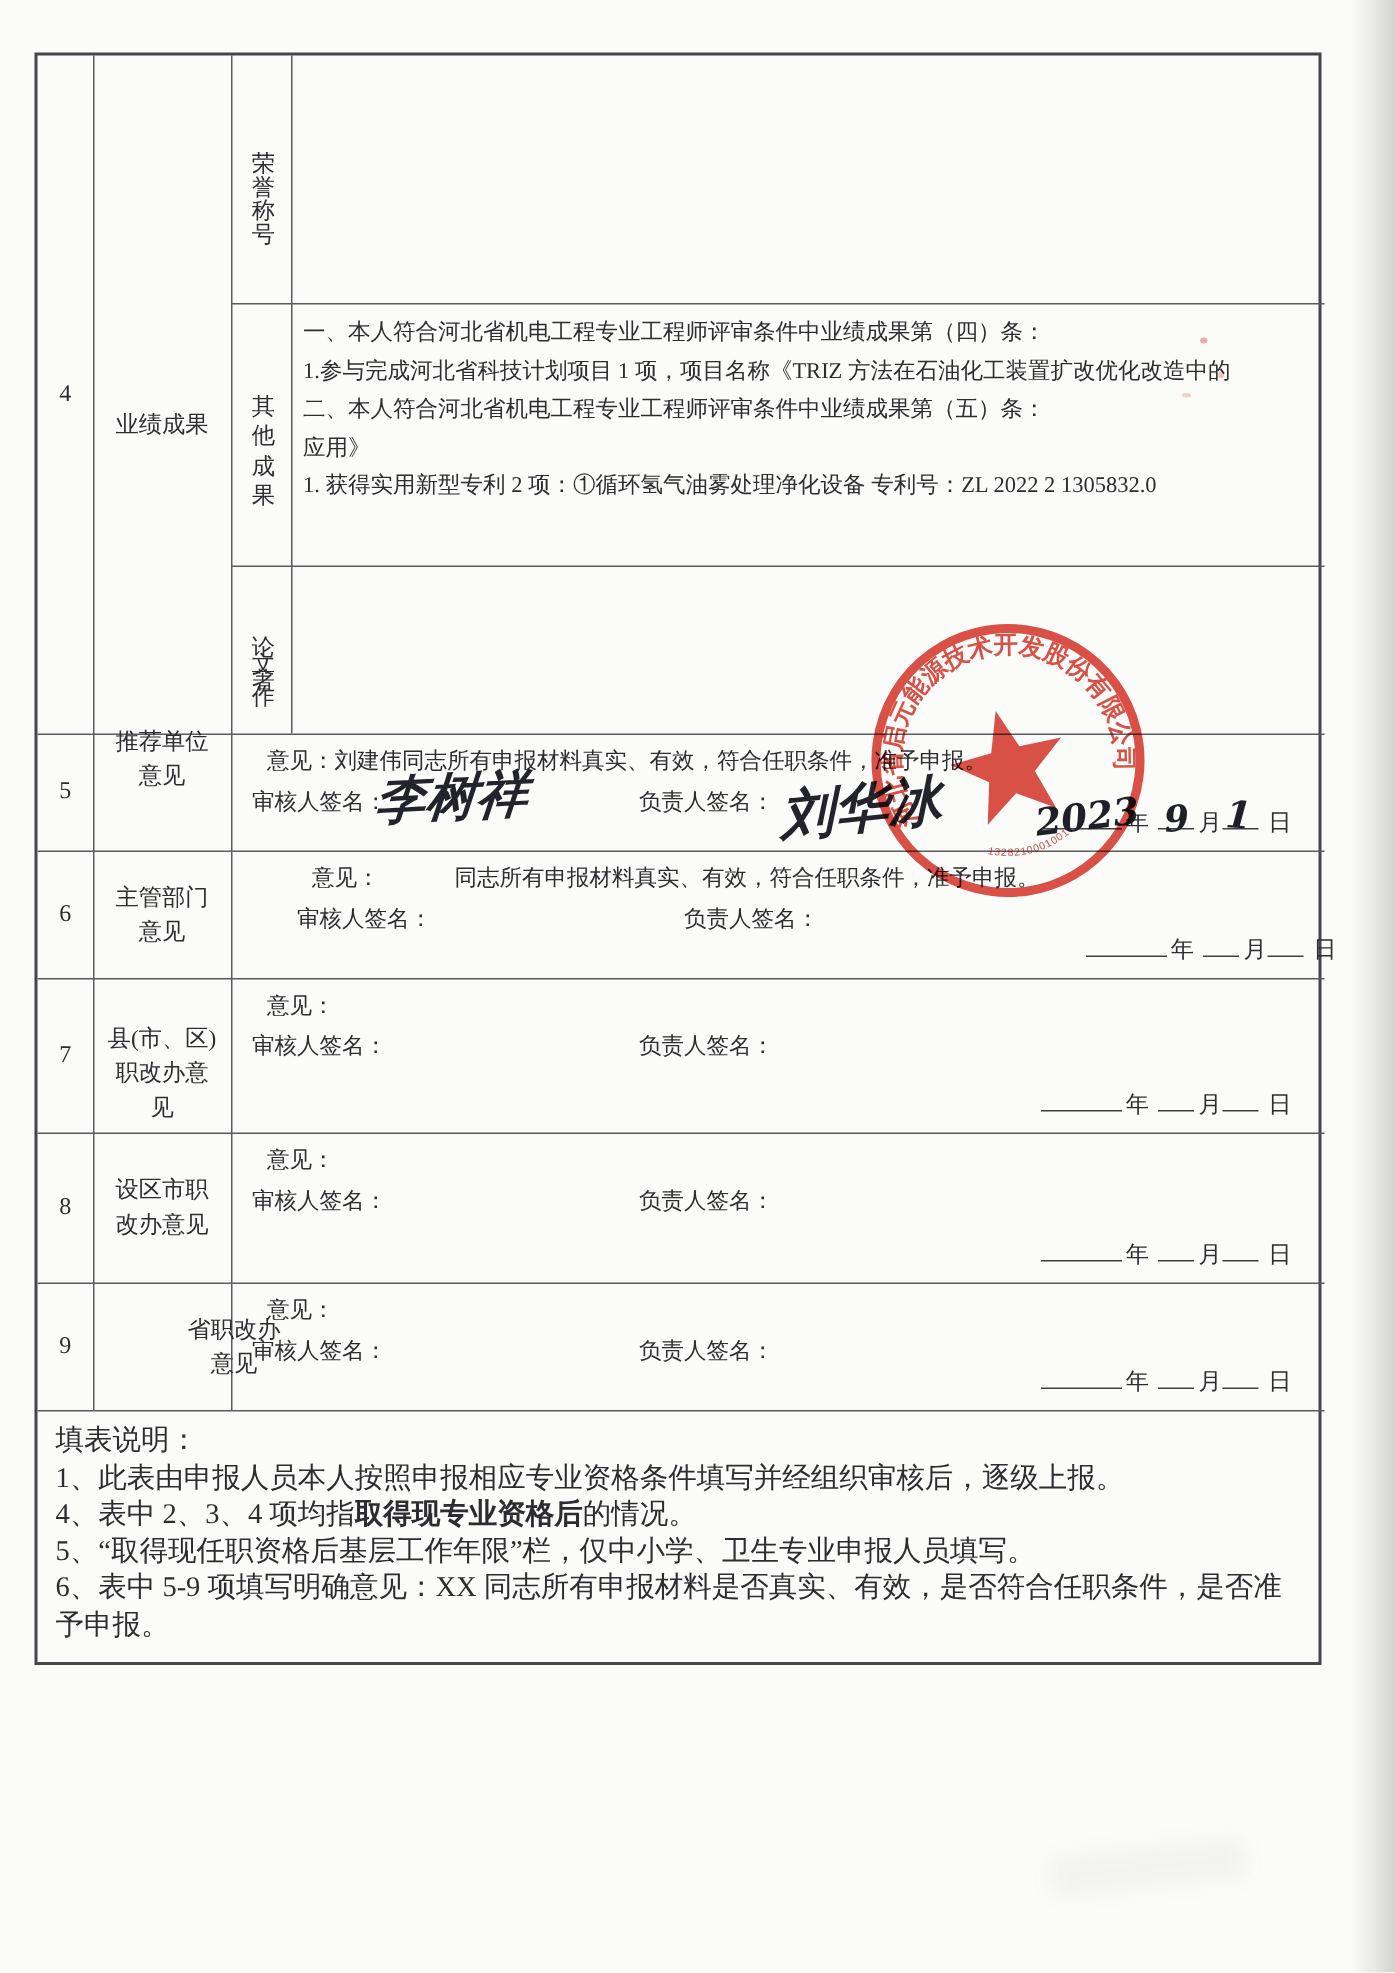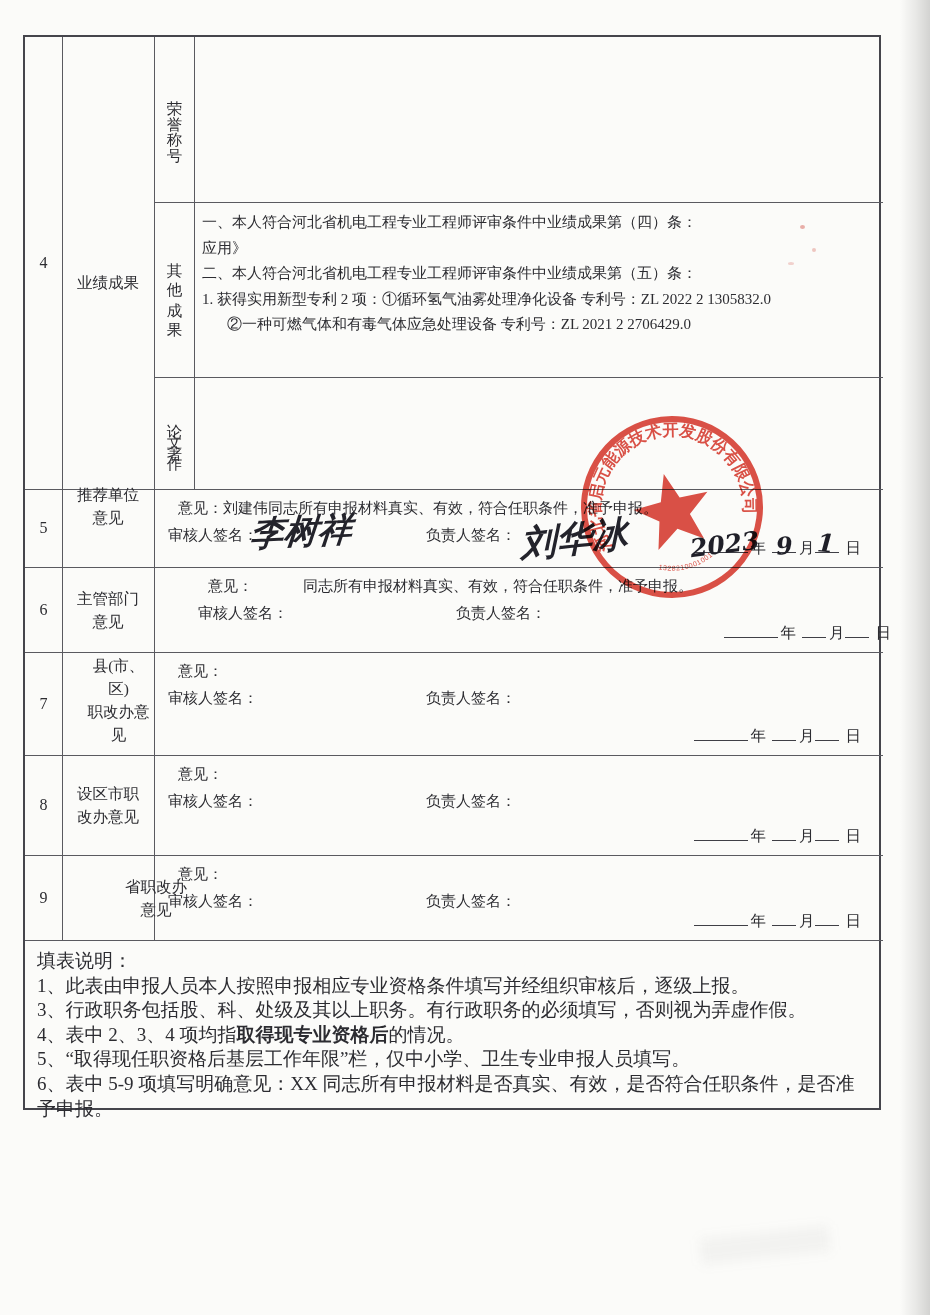--- a/index.html
+++ b/index.html
@@ -75,24 +75,24 @@
   <div class="cell center" style="left:129px;top:0;width:40px;height:165px;">
     <span class="vlabel sp16">荣誉称号</span>
   </div>
   <div class="cell" style="left:169px;top:0;width:689px;height:165px;"></div>
 
   <div class="cell center" style="left:129px;top:165px;width:40px;height:175px;">
     <span class="vlabel sp20">其他成果</span>
   </div>
   <div class="cell other-content">
     <div>一、本人符合河北省机电工程专业工程师评审条件中业绩成果第（四）条：</div>
+    <div>1.参与完成河北省科技计划项目 1 项，项目名称《TRIZ 方法在石油化工装置扩改优化改造中的</div>
+    <div>二、本人符合河北省机电工程专业工程师评审条件中业绩成果第（五）条：</div>
     <div>应用》</div>
-    <div>二、本人符合河北省机电工程专业工程师评审条件中业绩成果第（五）条：</div>
     <div>1.  获得实用新型专利 2 项：①循环氢气油雾处理净化设备 专利号：ZL 2022 2 1305832.0</div>
-    <div class="indent">②一种可燃气体和有毒气体应急处理设备 专利号：ZL 2021 2 2706429.0</div>
   </div>
 
   <div class="cell center" style="left:129px;top:340px;width:40px;height:112px;">
     <span class="vlabel sp11">论文著作</span>
   </div>
   <div class="cell" style="left:169px;top:340px;width:689px;height:112px;"></div>
 
   <div class="cell center num" style="left:0;top:452px;width:37px;height:78px;">5</div>
   <div class="cell center rlabel" style="left:37px;top:430px;width:92px;height:78px;">
     <div>推荐单位</div>
@@ -125,21 +125,21 @@
     <div class="sigline">
       <span>审核人签名：</span>
       <span class="sig2">负责人签名：</span>
     </div>
     <div class="dateline">
       <span class="blank by"></span><span>年</span><span class="blank bm"></span><span>月</span><span class="blank bd"></span><span>日</span>
     </div>
   </div>
 
   <div class="cell center num" style="left:0;top:615px;width:37px;height:103px;">7</div>
-  <div class="cell center rlabel" style="left:37px;top:611px;width:92px;height:103px;padding-left:21px;">
+  <div class="cell center rlabel" style="left:37px;top:627px;width:92px;height:103px;">
     <div>县(市、区)</div>
     <div>职改办意</div>
     <div>见</div>
   </div>
   <div class="cell oc" style="top:615px;height:103px;">
     <div class="opline">
       <span>意见：</span><span></span>
     </div>
     <div class="sigline">
       <span>审核人签名：</span>
@@ -182,21 +182,20 @@
       <span class="sig2">负责人签名：</span>
     </div>
     <div class="dateline">
       <span class="blank by"></span><span>年</span><span class="blank bm"></span><span>月</span><span class="blank bd"></span><span>日</span>
     </div>
   </div>
 
   <div class="cell notes">
     <div>填表说明：</div>
     <div><span>1、此表由申报人员本人按照申报相应专业资格条件填写并经组织审核后，逐级上报。</span></div>
-    <div><span>3、行政职务包括股、科、处级及其以上职务。有行政职务的必须填写，否则视为弄虚作假。</span></div>
     <div><span>4、表中 2、3、4 项均指</span><b>取得现专业资格后</b><span>的情况。</span></div>
     <div><span>5、“取得现任职资格后基层工作年限”栏，仅中小学、卫生专业申报人员填写。</span></div>
     <div><span>6、表中 5-9 项填写明确意见：XX 同志所有申报材料是否真实、有效，是否符合任职条件，是否准予申报。</span></div>
   </div>
 
 </div>
 
 <svg class="stamp" width="224" height="224" viewBox="-112 -112 224 224">
   <g transform="rotate(-14)">
     <circle r="88" fill="none" stroke="#d8372b" stroke-width="6"></circle>

